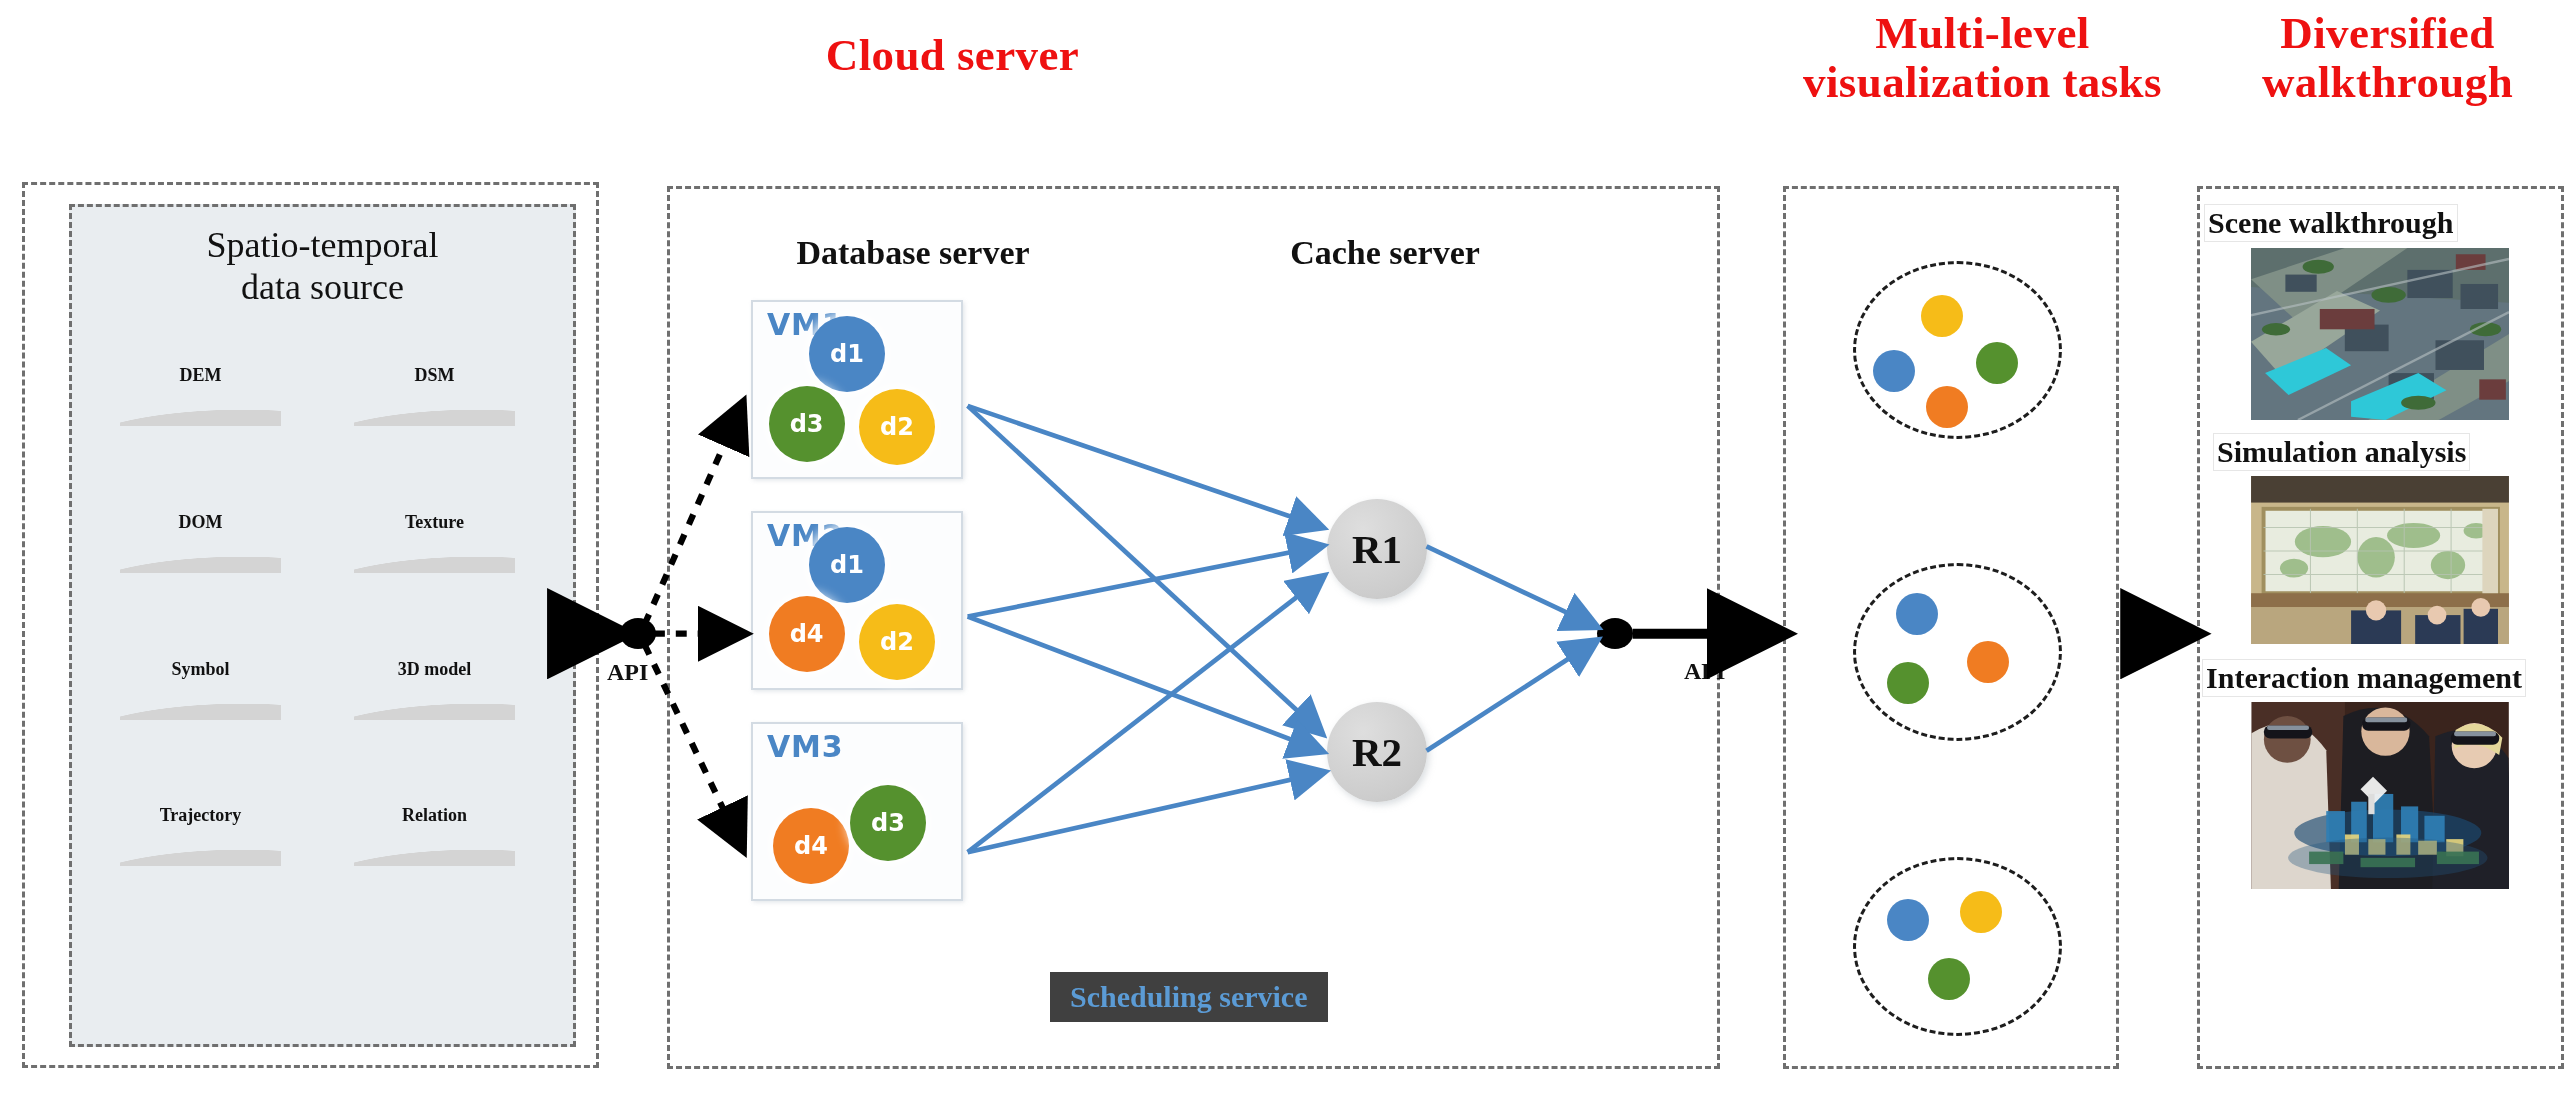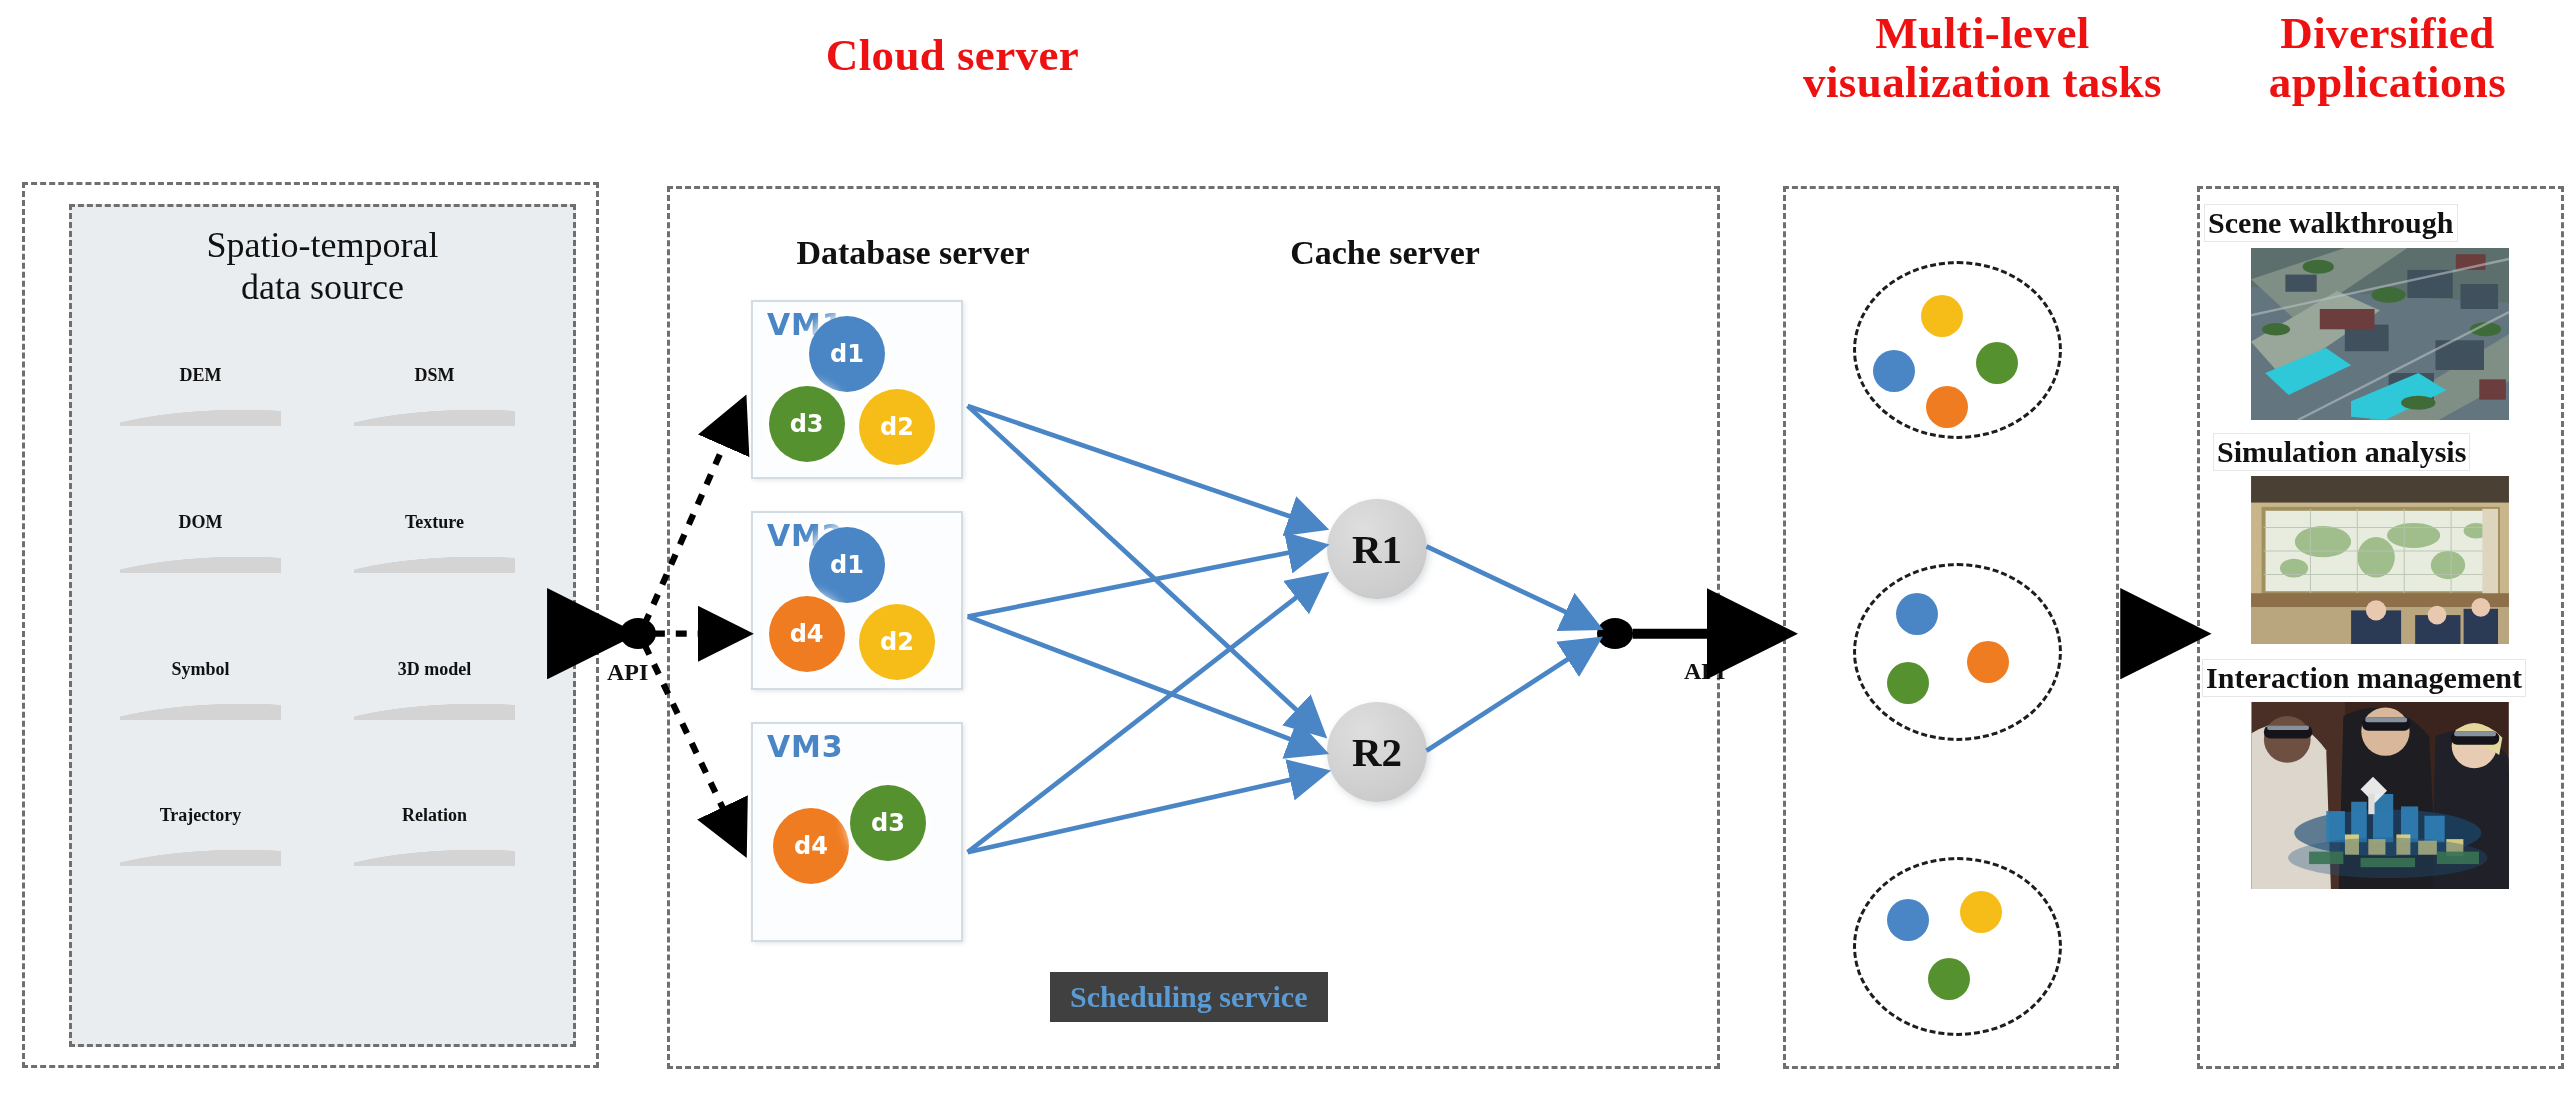--- a/index.html
+++ b/index.html
@@ -70,21 +70,21 @@
 
 <div class="sec-title" style="left:687px;top:31px;width:531px;">Cloud server</div>
 
 <div style="position:absolute;left:1756px;top:9.4px;width:453px;">
   <div class="sec-title" style="position:static;">Multi-level</div>
   <div class="sec-title" style="position:static;">visualization tasks</div>
 </div>
 
 <div style="position:absolute;left:2216px;top:9.4px;width:343px;">
   <div class="sec-title" style="position:static;">Diversified</div>
-  <div class="sec-title" style="position:static;">applications</div>
+  <div class="sec-title" style="position:static;">walkthrough</div>
 </div>
 
 <div class="panel" style="left:22px;top:182px;width:577px;height:886px;"></div>
 
 <div class="ds-inner" style="left:69px;top:204px;width:507px;height:843px;">
   <div class="ds-title" style="top:17px;">
     <span>Spatio-temporal</span><br>
     <span>data source</span>
   </div>
 
@@ -152,21 +152,21 @@
     <span>d1</span>
     </div>
   <div class="dot" style="left:15.6px;top:83px;width:76px;height:76px;background:#f07c22;">
     <span>d4</span>
     </div>
   <div class="dot" style="left:106px;top:91px;width:76px;height:76px;background:#f6bc18;">
     <span>d2</span>
     </div>
 </div>
 
-<div class="vmbox" style="left:751px;top:722px;width:212px;height:220px;text-align:center;">
+<div class="vmbox" style="left:751px;top:722px;width:212px;height:179px;text-align:center;">
   <div class="vm-lbl">VM3</div>
   <div class="dot" style="left:20px;top:84px;width:76px;height:76px;background:#f07c22;">
     <span>d4</span>
     </div>
   <div class="dot" style="left:97px;top:61px;width:76px;height:76px;background:#55912e;">
     <span>d3</span>
     </div>
 </div>
 
 <div class="rnode" style="left:1327px;top:499px;">

